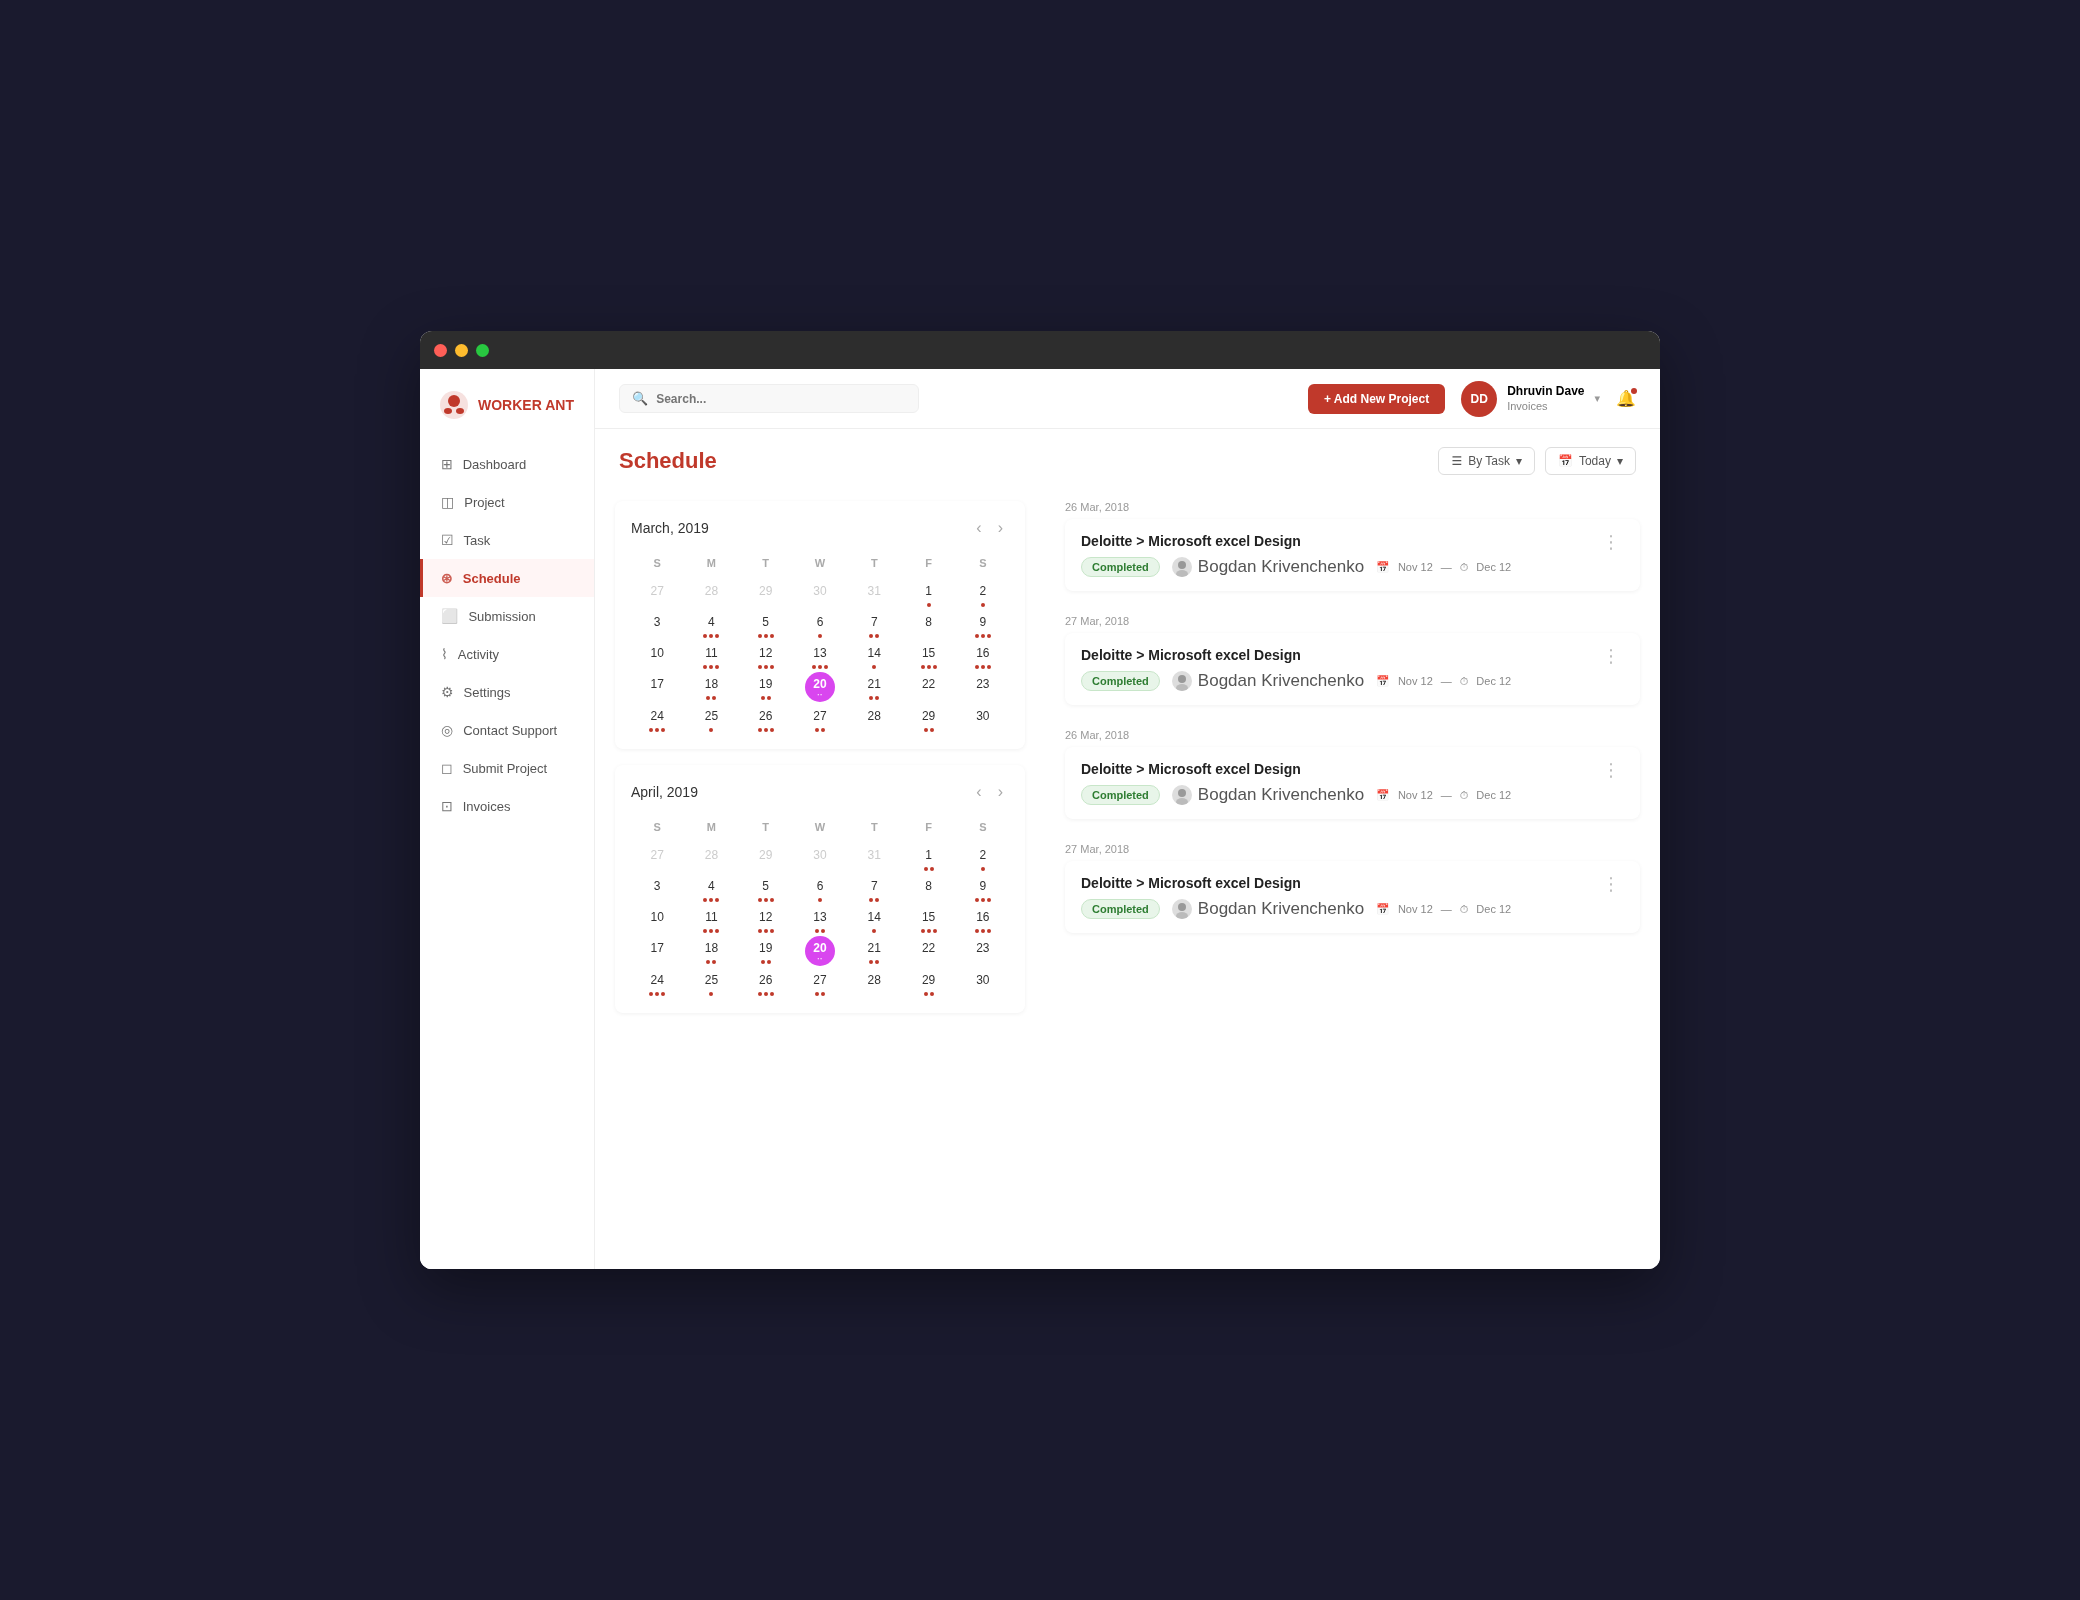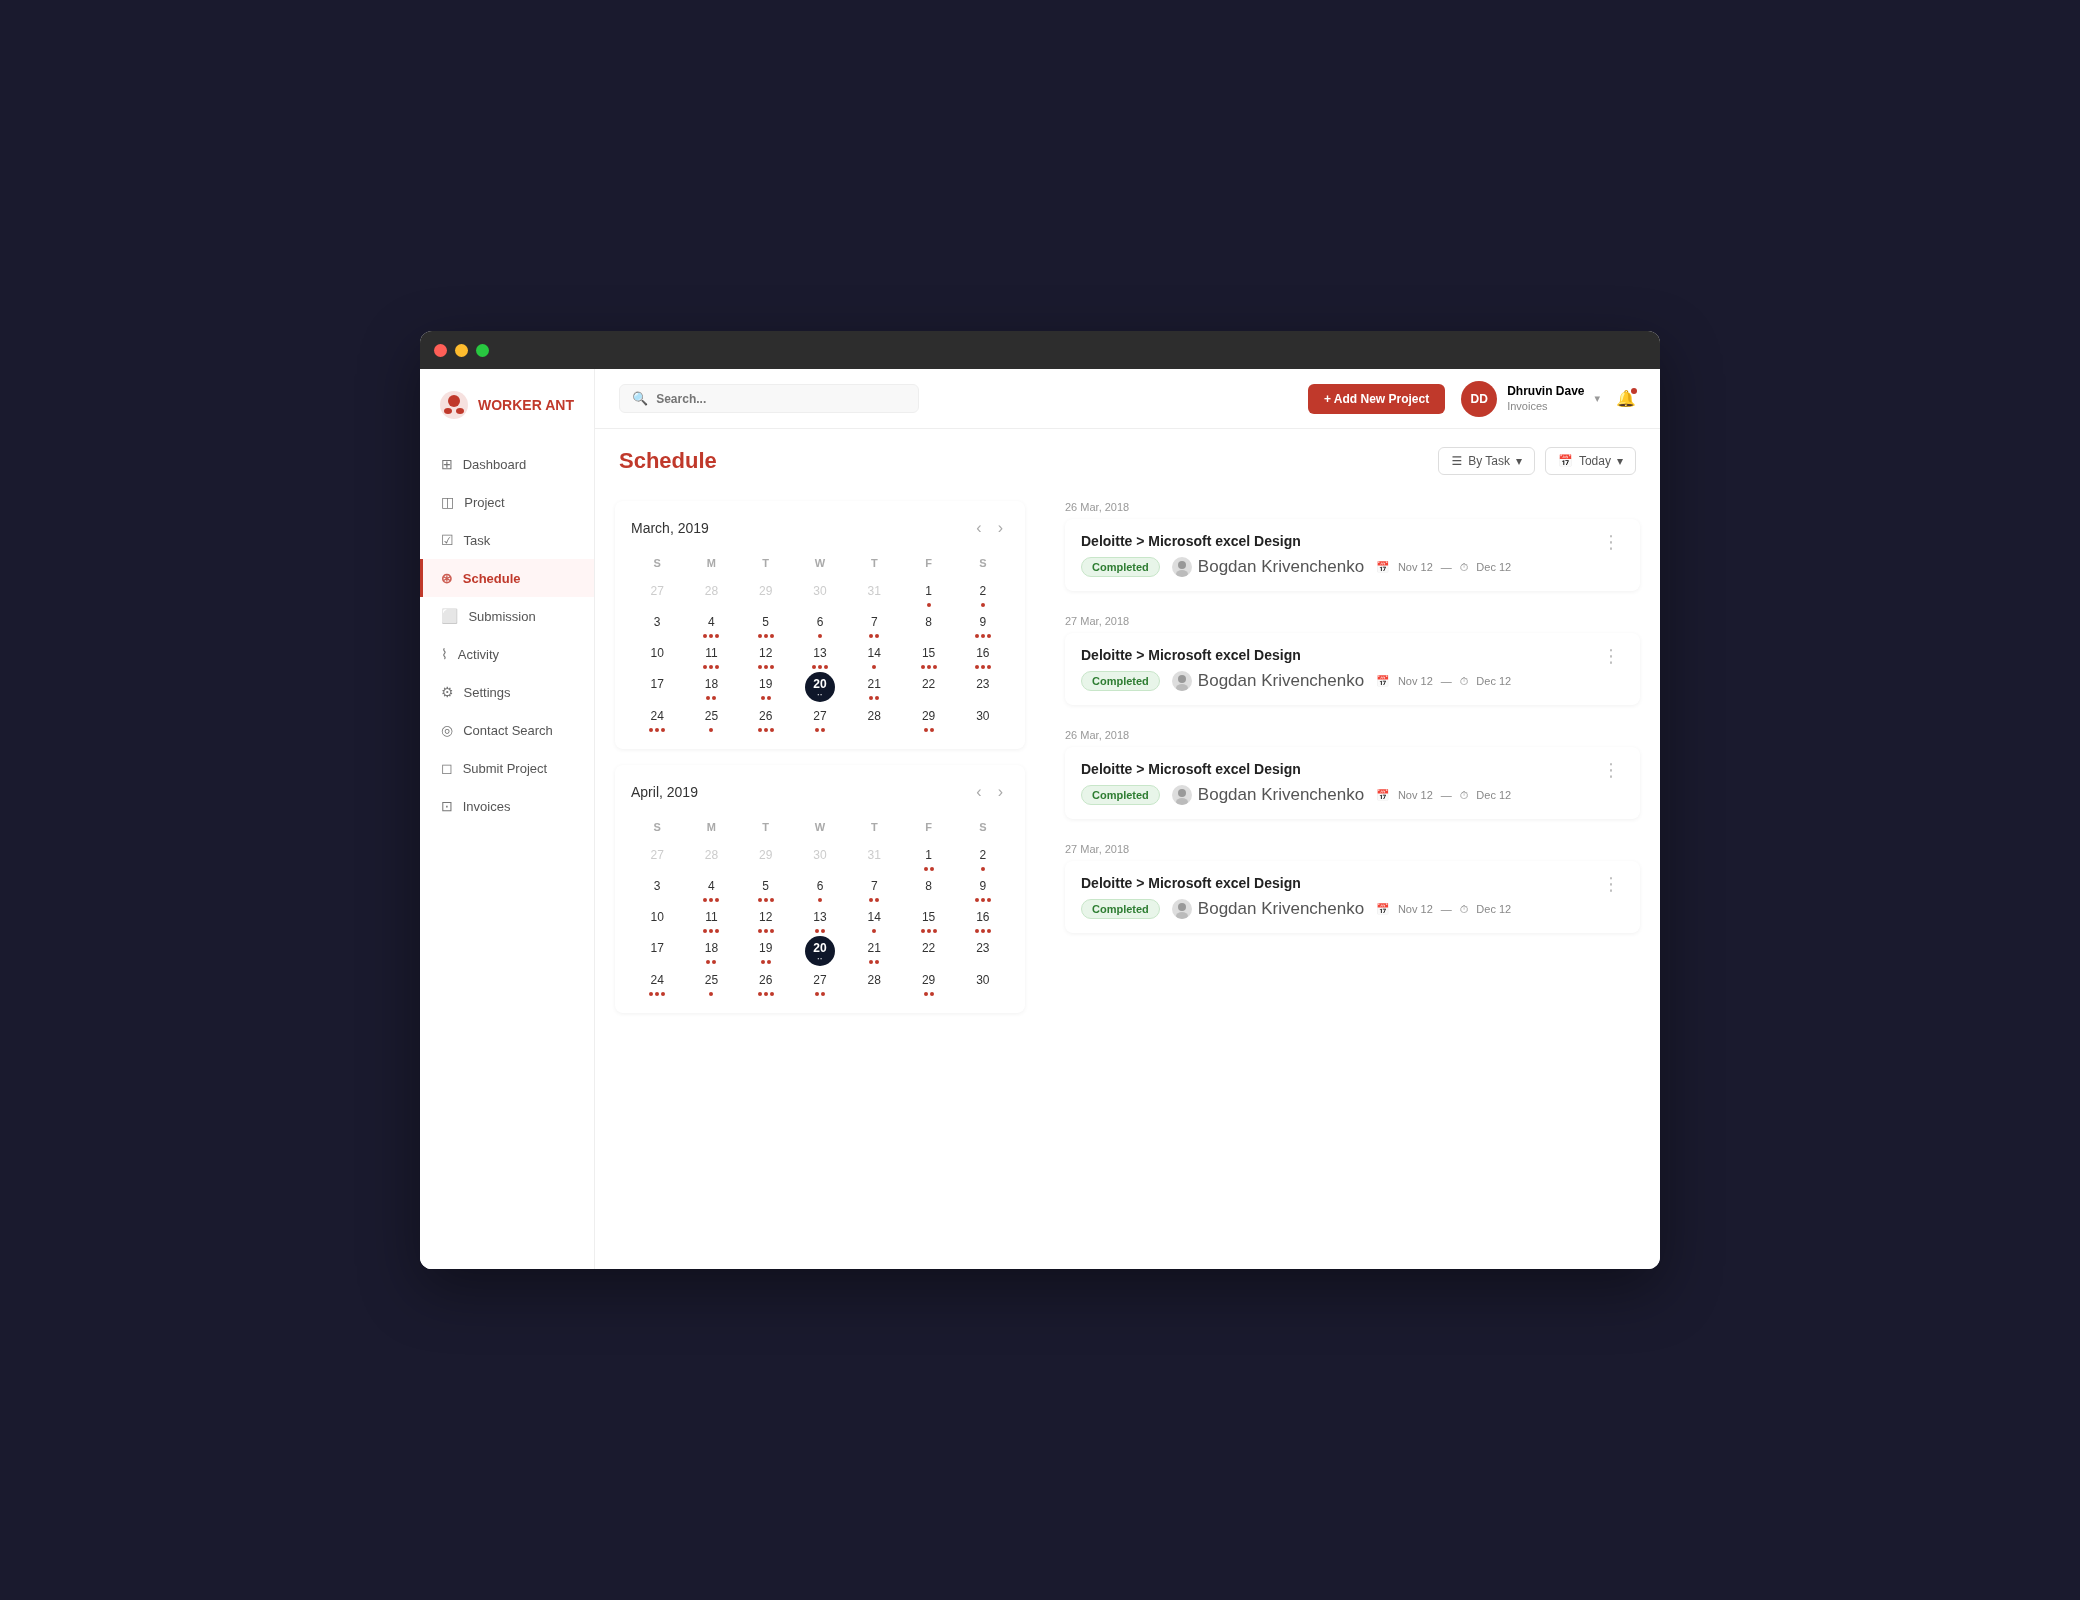--- a/index.html
+++ b/index.html
@@ -256,21 +256,21 @@
       text-align: center;
       padding: 5px 2px 3px;
       font-size: 12px;
       color: #333;
       border-radius: 6px;
       cursor: pointer;
       position: relative;
     }
     .cal-cell.other-month { color: #ccc; }
     .cal-cell.today {
-      background: #0f172a;
+      background: #d946ef;
       color: #fff;
       font-weight: 700;
       border-radius: 50%;
       width: 30px;
       height: 30px;
       margin: 0 auto;
       display: flex;
       flex-direction: column;
       align-items: center;
       justify-content: center;
@@ -426,21 +426,21 @@
           <div class="nav-item">
             <span class="nav-icon">⌇</span>
             <span>Activity</span>
           </div>
           <div class="nav-item">
             <span class="nav-icon">⚙</span>
             <span>Settings</span>
           </div>
           <div class="nav-item">
             <span class="nav-icon">◎</span>
-            <span>Contact Search</span>
+            <span>Contact Support</span>
           </div>
           <div class="nav-item">
             <span class="nav-icon">◻</span>
             <span>Submit Project</span>
           </div>
           <div class="nav-item">
             <span class="nav-icon">⊡</span>
             <span>Invoices</span>
           </div>
         </div>

